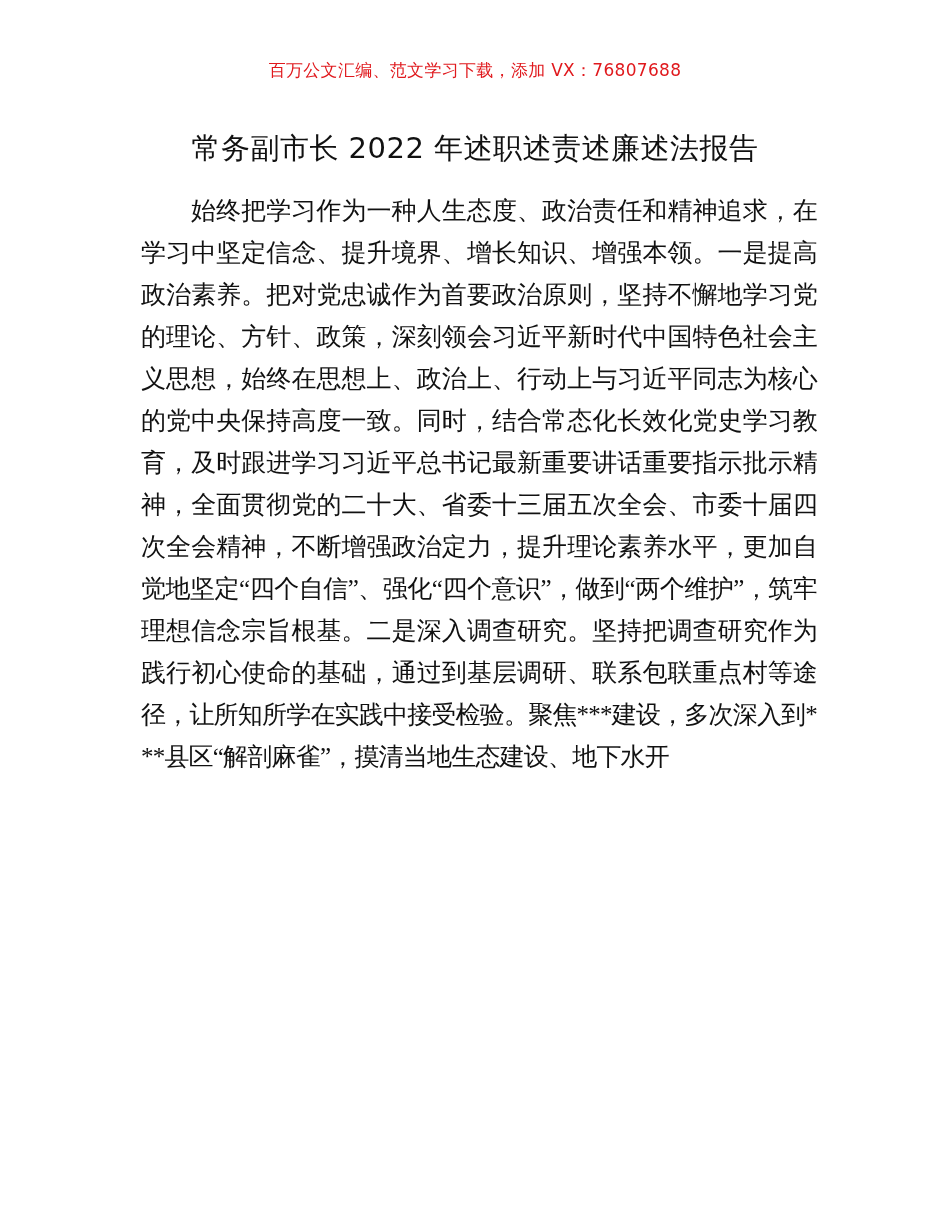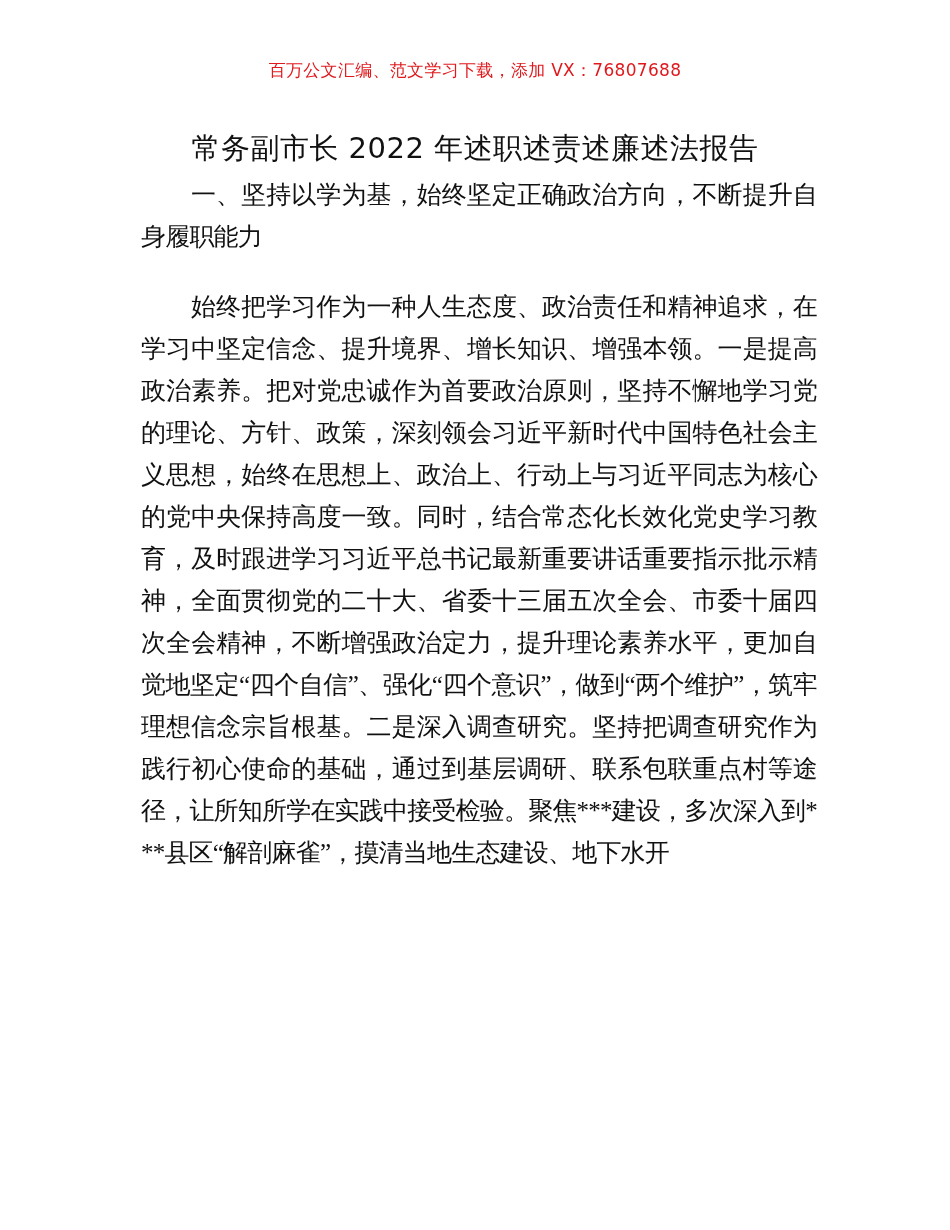--- a/index.html
+++ b/index.html
@@ -61,15 +61,14 @@
   }
 </style>
 </head>
 <body>
 
 <div class="watermark">百万公文汇编、范文学习下载，添加 VX：76807688</div>
 
 <div class="doc-title">常务副市长 2022 年述职述责述廉述法报告</div>
 
 <div class="doc-body">
-  <p class="para para-heading">一、坚持以学为基，始终坚定正确政治方向，不断提升自身履职能力</p>
   <p class="para para-body">始终把学习作为一种人生态度、政治责任和精神追求，在学习中坚定信念、提升境界、增长知识、增强本领。一是提高政治素养。把对党忠诚作为首要政治原则，坚持不懈地学习党的理论、方针、政策，深刻领会习近平新时代中国特色社会主义思想，始终在思想上、政治上、行动上与习近平同志为核心的党中央保持高度一致。同时，结合常态化长效化党史学习教育，及时跟进学习习近平总书记最新重要讲话重要指示批示精神，全面贯彻党的二十大、省委十三届五次全会、市委十届四次全会精神，不断增强政治定力，提升理论素养水平，更加自觉地坚定“四个自信”、强化“四个意识”，做到“两个维护”，筑牢理想信念宗旨根基。二是深入调查研究。坚持把调查研究作为践行初心使命的基础，通过到基层调研、联系包联重点村等途径，让所知所学在实践中接受检验。聚焦***建设，多次深入到***县区“解剖麻雀”，摸清当地生态建设、地下水开</p>
 </div>
 
 </body></html>

